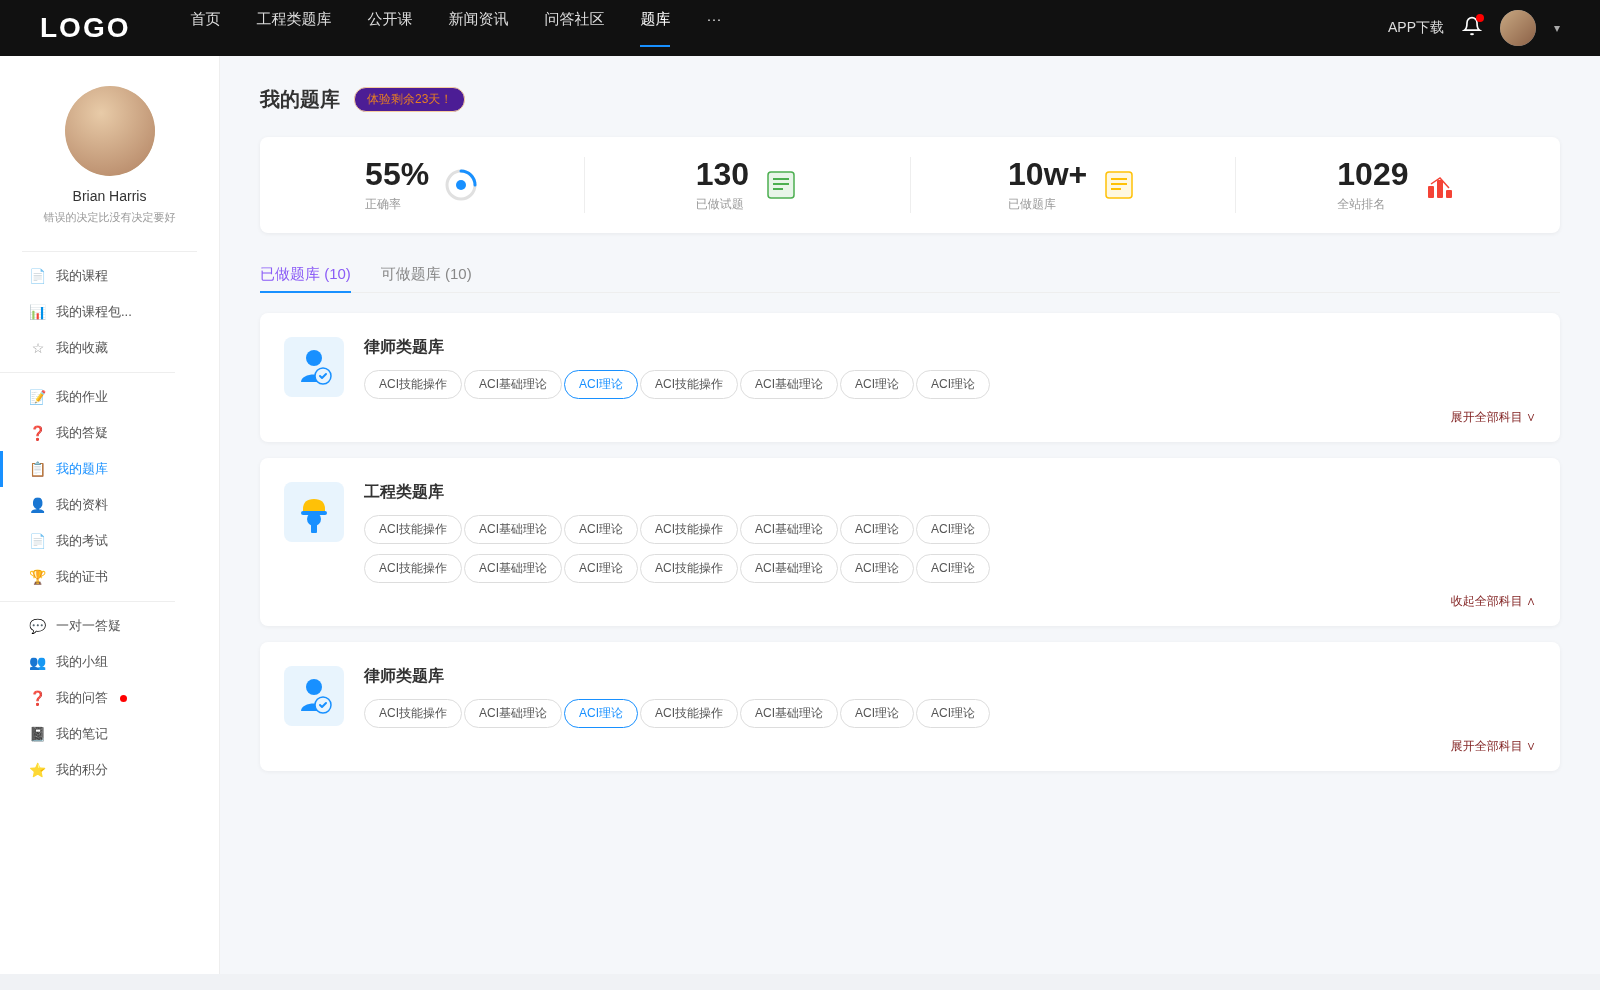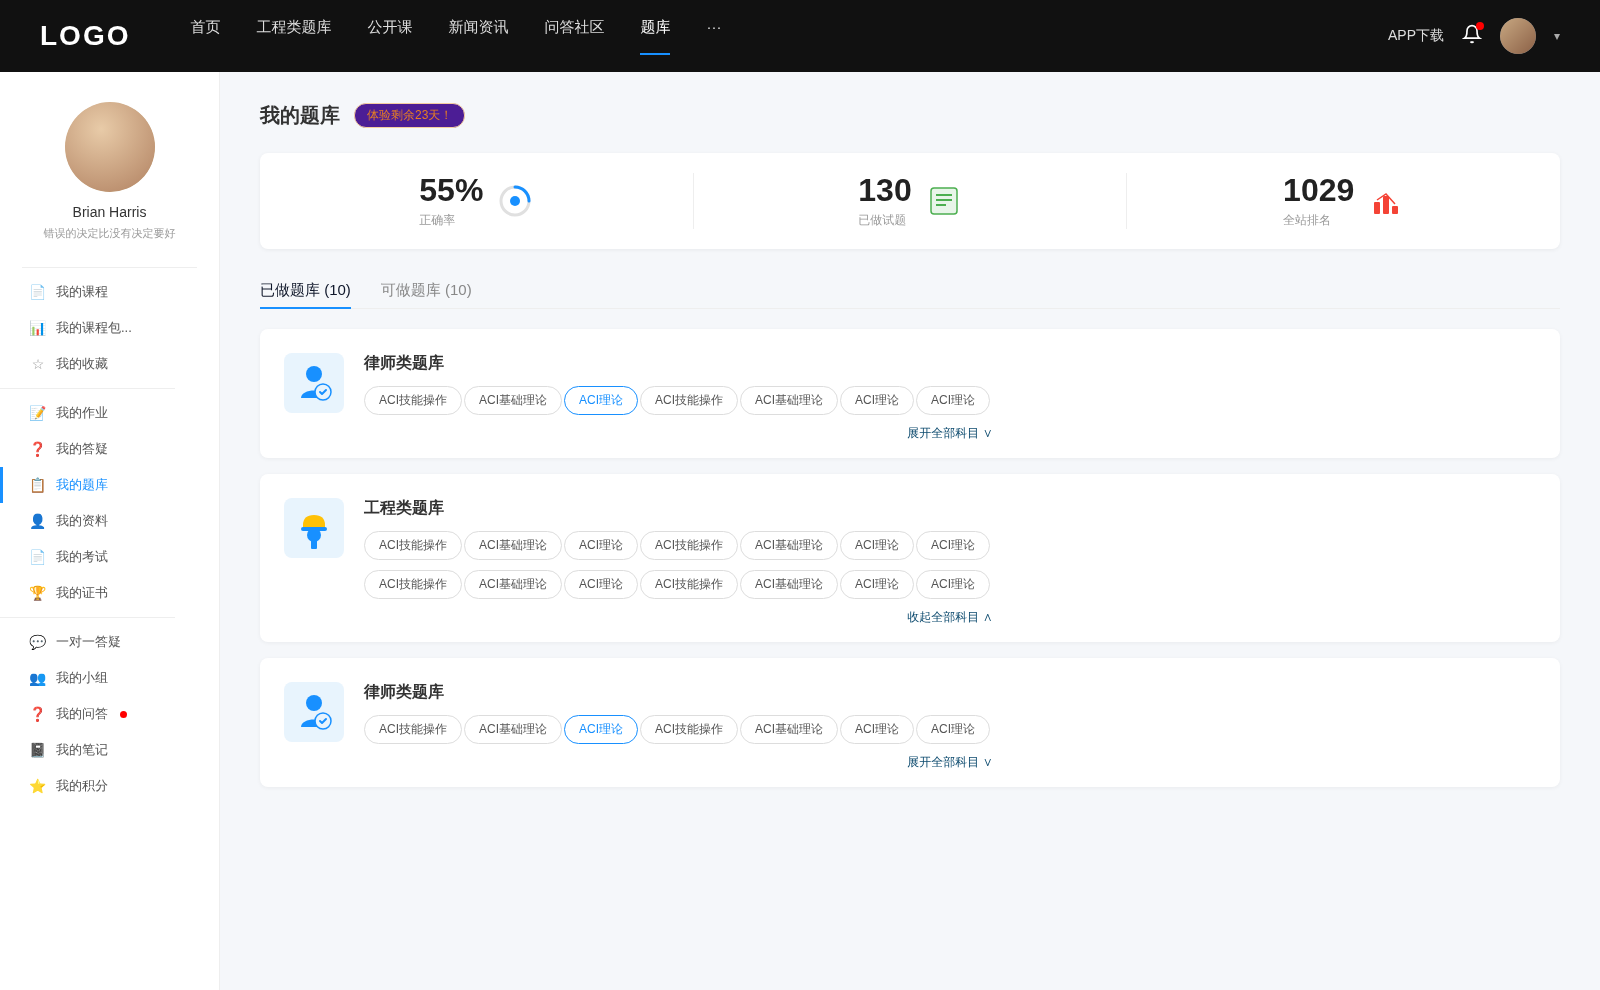--- a/index.html
+++ b/index.html
@@ -1,21 +1,21 @@
 <!DOCTYPE html>
 <html><head>
   <meta charset="utf-8">
   <style>
     * { box-sizing: border-box; margin: 0; padding: 0; }
     body { font-family: "PingFang SC", "Microsoft YaHei", sans-serif; background: #f0f2f5; min-height: 990px; }
 
     
     .navbar {
       background: #111;
-      height: 72px;
+      height: 56px;
       display: flex;
       align-items: center;
       padding: 0 40px;
       color: #fff;
     }
     .navbar-logo {
       font-size: 28px;
       font-weight: bold;
       letter-spacing: 2px;
       margin-right: 60px;
@@ -248,21 +248,21 @@
       border-bottom: 1px solid #eee;
     }
     .tab-item {
       padding: 8px 0;
       font-size: 15px;
       color: #888;
       cursor: pointer;
       position: relative;
     }
     .tab-item.active {
-      color: #0f172a;
+      color: #8b5cf6;
       font-weight: 500;
     }
     .tab-item.active::after {
       content: '';
       position: absolute;
       bottom: -1px;
       left: 0;
       right: 0;
       height: 2px;
       background: #1890ff;
@@ -304,23 +304,23 @@
       font-size: 12px;
       color: #555;
       cursor: pointer;
     }
     .tag.active-tag {
       border-color: #1890ff;
       color: #1890ff;
       background: #fff;
     }
     .expand-btn {
-      text-align: center;
+      text-align: right;
       font-size: 12px;
-      color: #0c4a6e;
+      color: #7f1d1d;
       cursor: pointer;
       margin-top: 5px;
     }
   </style>
 </head>
 <body>
 
 <nav class="navbar">
   <div class="navbar-logo">LOGO</div>
   <div class="navbar-nav">
@@ -450,20 +450,34 @@
           <svg width="30" height="30" viewBox="0 0 30 30">
             <rect x="2" y="2" width="26" height="26" rx="3" fill="#e8f5e9" stroke="#4caf50" stroke-width="1.5"></rect>
             <line x1="7" y1="9" x2="23" y2="9" stroke="#4caf50" stroke-width="2"></line>
             <line x1="7" y1="14" x2="23" y2="14" stroke="#4caf50" stroke-width="2"></line>
             <line x1="7" y1="19" x2="17" y2="19" stroke="#4caf50" stroke-width="2"></line>
           </svg>
         </div>
       </div>
       <div class="stat-item">
         <div class="stat-text">
+          <div class="stat-value">10w+</div>
+          <div class="stat-label">已做题库</div>
+        </div>
+        <div class="stat-icon">
+          <svg width="30" height="30" viewBox="0 0 30 30">
+            <rect x="2" y="2" width="26" height="26" rx="3" fill="#fff8e1" stroke="#ffc107" stroke-width="1.5"></rect>
+            <line x1="7" y1="9" x2="23" y2="9" stroke="#ffc107" stroke-width="2"></line>
+            <line x1="7" y1="14" x2="23" y2="14" stroke="#ffc107" stroke-width="2"></line>
+            <line x1="7" y1="19" x2="17" y2="19" stroke="#ffc107" stroke-width="2"></line>
+          </svg>
+        </div>
+      </div>
+      <div class="stat-item">
+        <div class="stat-text">
           <div class="stat-value">1029</div>
           <div class="stat-label">全站排名</div>
         </div>
         <div class="stat-icon">
           <svg width="30" height="30" viewBox="0 0 30 30">
             <rect x="3" y="16" width="6" height="12" rx="1" fill="#f44336"></rect>
             <rect x="12" y="10" width="6" height="18" rx="1" fill="#f44336"></rect>
             <rect x="21" y="20" width="6" height="8" rx="1" fill="#f44336"></rect>
             <polyline points="6,14 15,8 24,18" fill="none" stroke="#f44336" stroke-width="1.5"></polyline>
           </svg>

